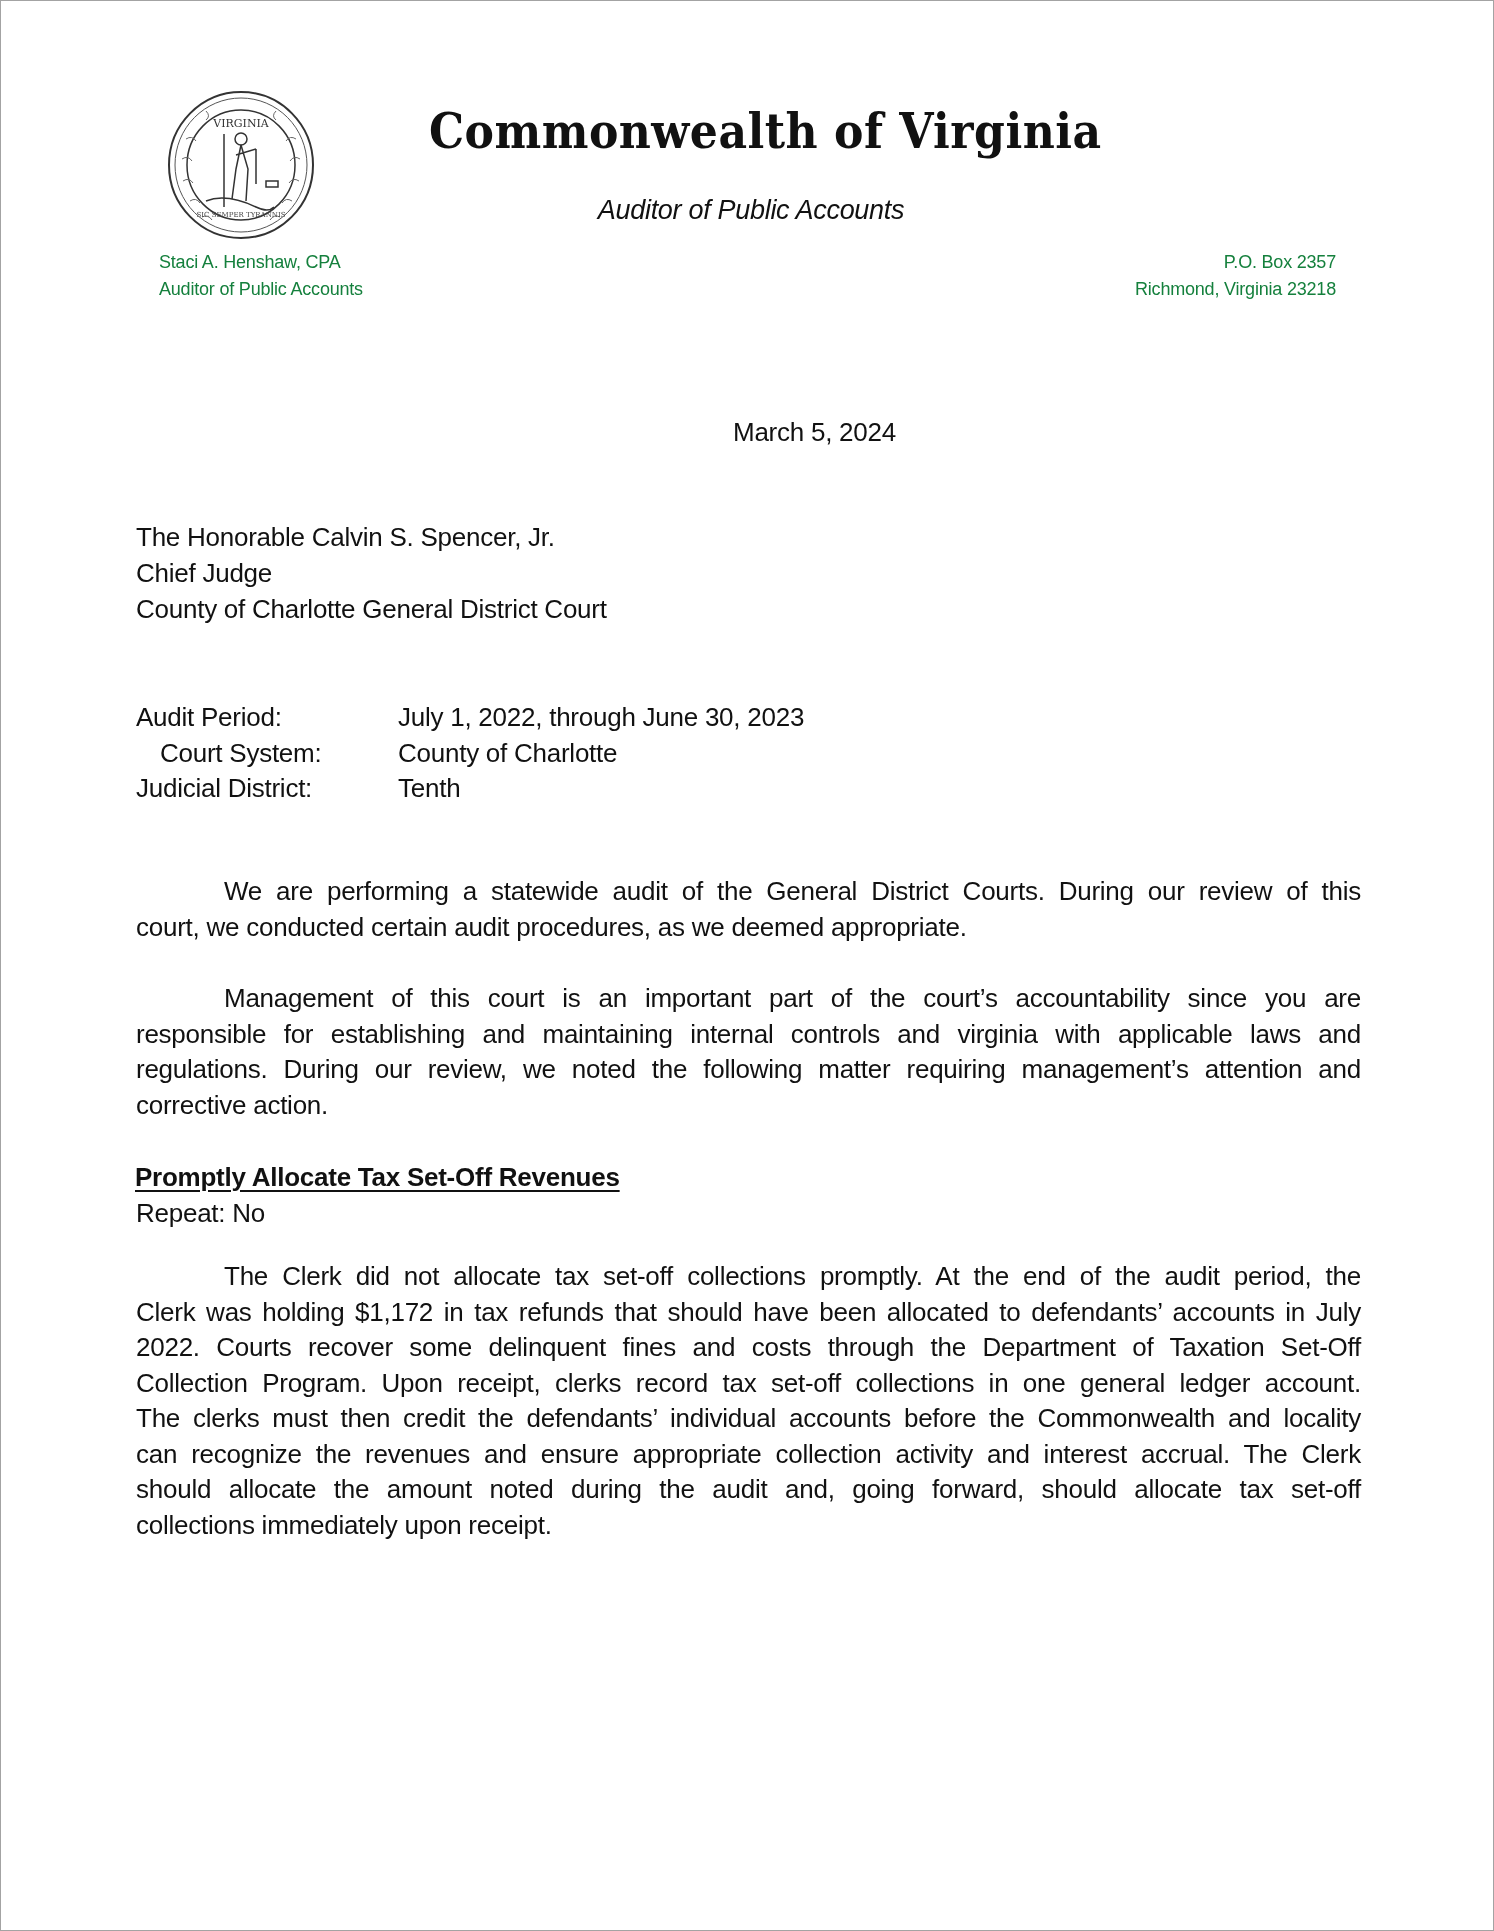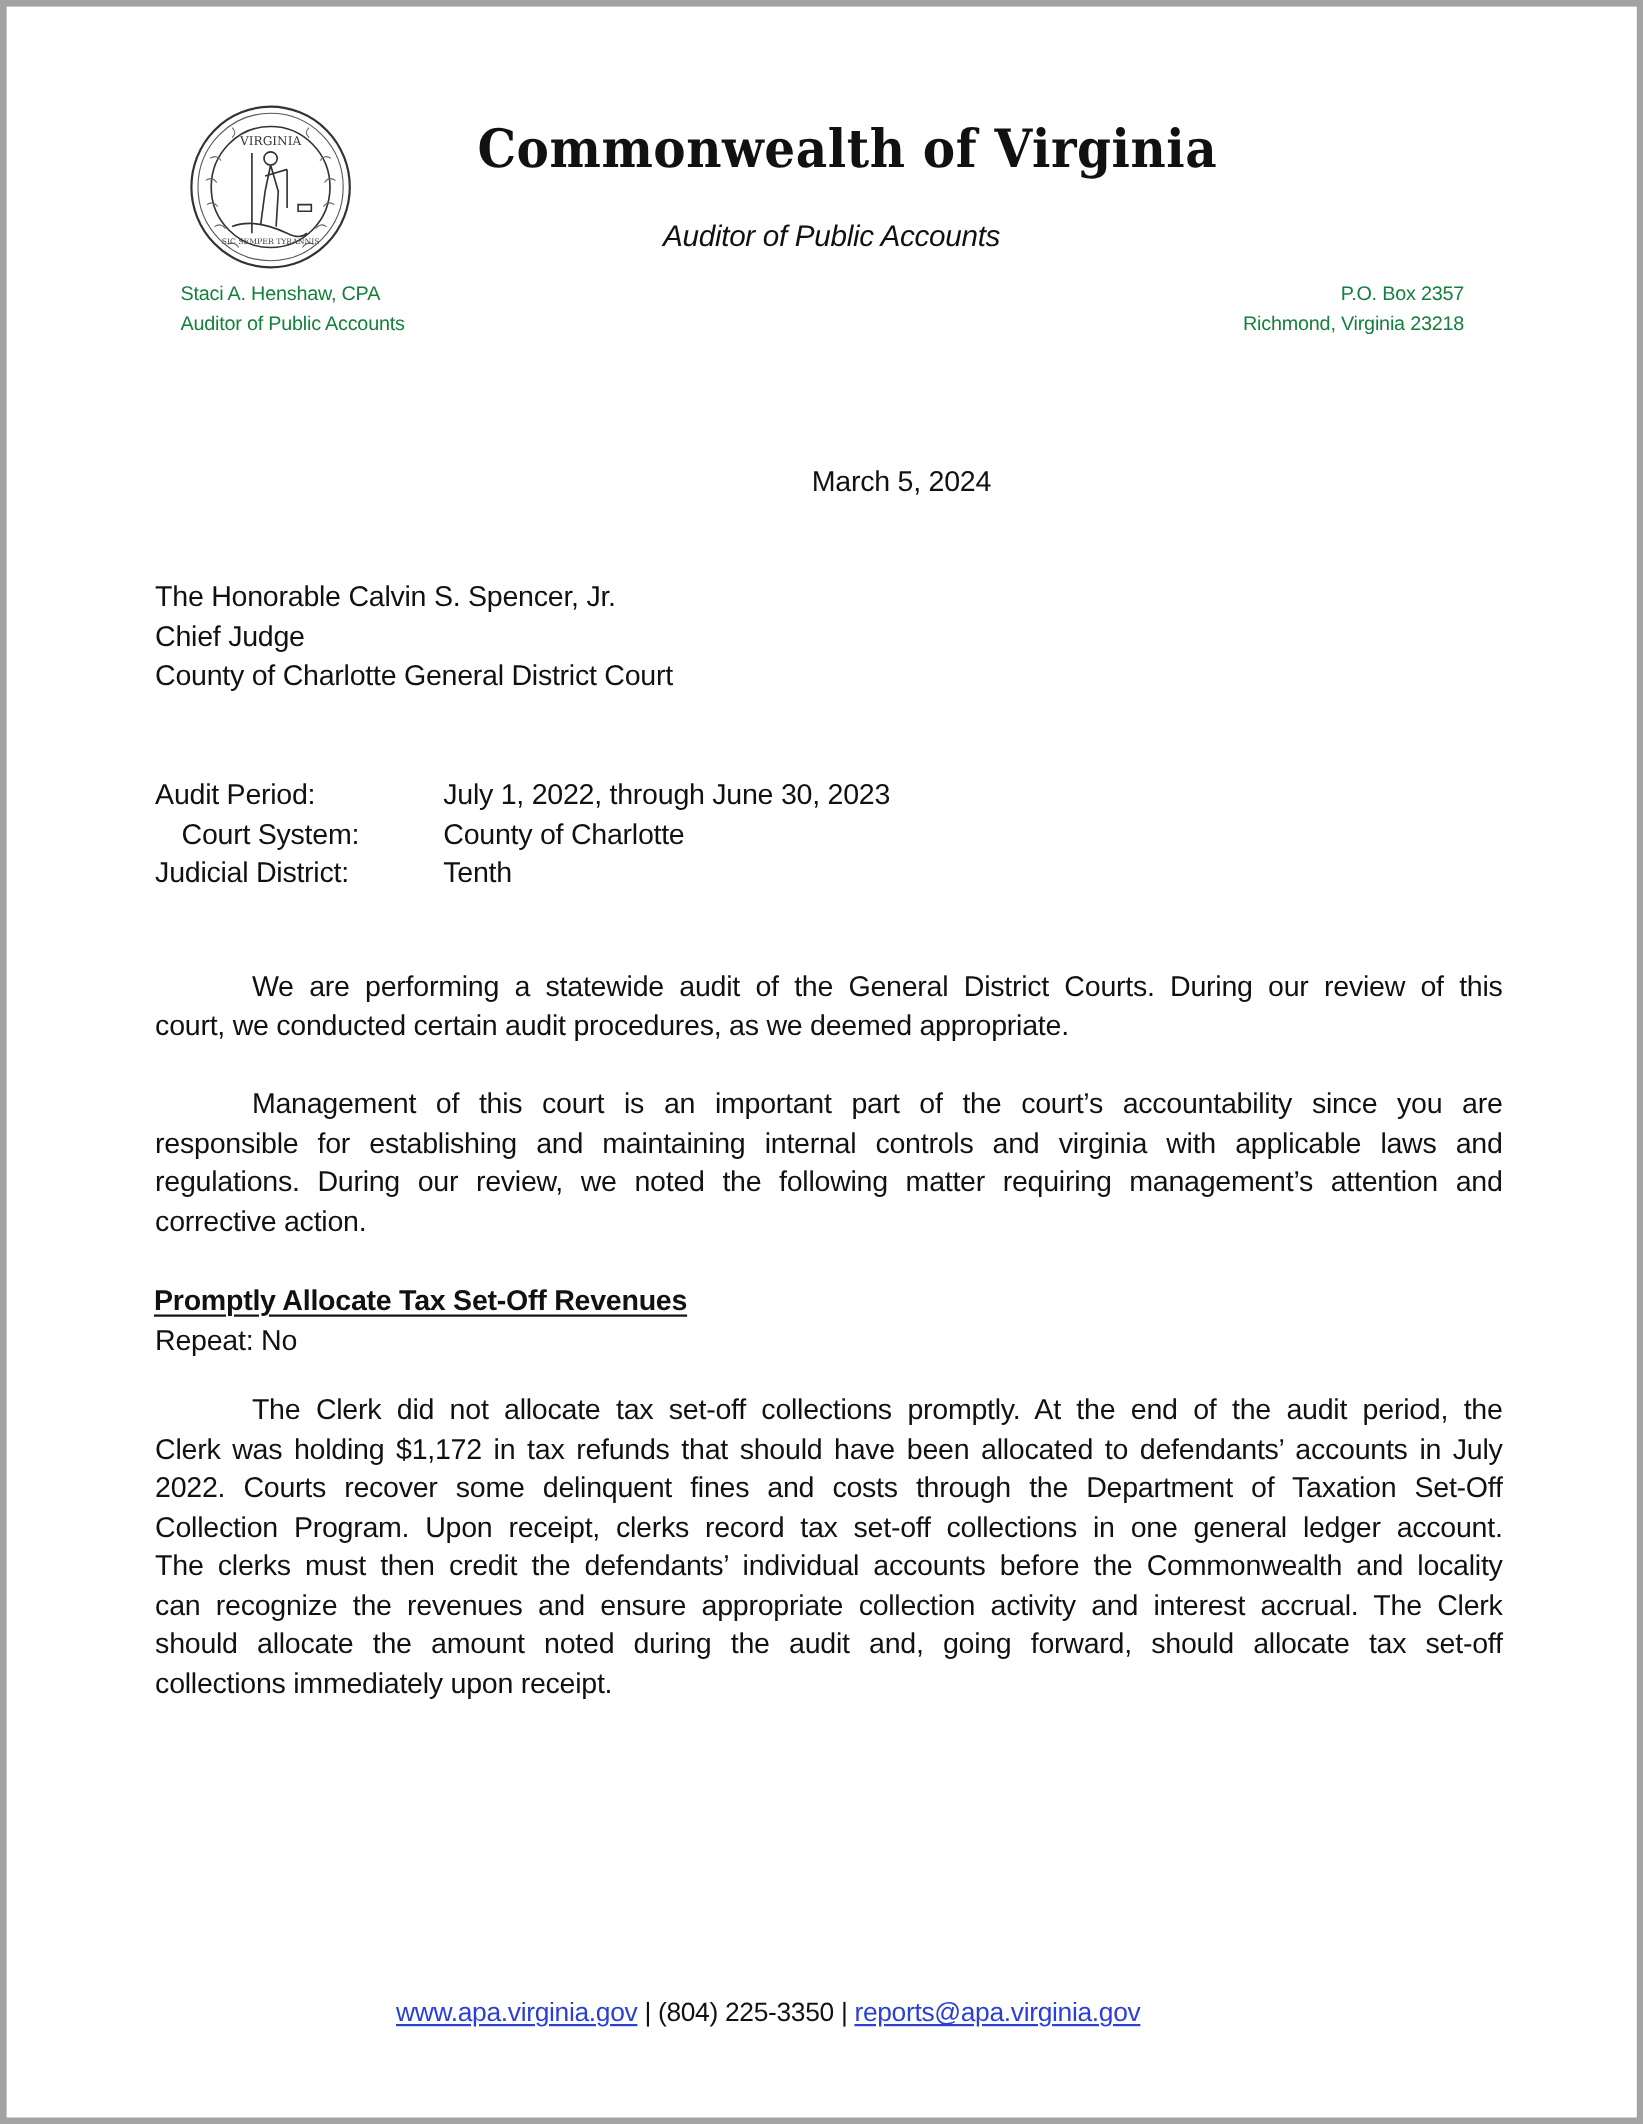--- a/index.html
+++ b/index.html
@@ -1,19 +1,19 @@
 <!DOCTYPE html>
 <html><head>
 <meta charset="utf-8">
 <style>
   html, body { margin: 0; padding: 0; background: #ffffff; }
   body { width: 1494px; height: 1931px; position: relative; overflow: hidden; }
   .page {
     position: absolute; left: 0; top: 0; width: 1494px; height: 1931px;
-    box-sizing: border-box; border: 6px solid #a3a3a3; background: #fff; text-decoration: underline;
+    box-sizing: border-box; border: 1px solid #a3a3a3; background: #fff; text-decoration: underline;
   }
   .abs { position: absolute; white-space: nowrap; color: #111; }
   .body-text { font-family: "Liberation Sans", sans-serif; font-size: 26px; letter-spacing: -0.25px; color: #111; }
   .line { position: absolute; left: 135px; width: 1225px; white-space: nowrap; line-height: 1; }
   .just { text-align: justify; text-align-last: justify; white-space: normal; word-spacing: 0; }
   .indent { left: 223px; width: 1137px; }
   .title {
     font-family: "DejaVu Serif", serif; font-weight: bold; font-size: 48px;
     letter-spacing: 0.5px; color: #111; left: 428px; top: 102px; width: 636px;
     text-align: center; transform: scaleX(0.92); transform-origin: left top;
@@ -99,21 +99,14 @@
     <div class="line body-text just indent" style="top:1262px;">The Clerk did not allocate tax set-off collections promptly.  At the end of the audit period, the</div>
     <div class="line body-text just" style="top:1298px;">Clerk was holding $1,172 in tax refunds that should have been allocated to defendants’ accounts in July</div>
     <div class="line body-text just" style="top:1333px;">2022.  Courts recover some delinquent fines and costs through the Department of Taxation Set-Off</div>
     <div class="line body-text just" style="top:1369px;">Collection Program.  Upon receipt, clerks record tax set-off collections in one general ledger account.</div>
     <div class="line body-text just" style="top:1404px;">The clerks must then credit the defendants’ individual accounts before the Commonwealth and locality</div>
     <div class="line body-text just" style="top:1440px;">can recognize the revenues and ensure appropriate collection activity and interest accrual.  The Clerk</div>
     <div class="line body-text just" style="top:1475px;">should allocate the amount noted during the audit and, going forward, should allocate tax set-off</div>
     <div class="line body-text" style="top:1511px;">collections immediately upon receipt.</div>
   </div>
 
-  <div class="abs footer">
-    <a style="color: rgb(42, 63, 214);">www.apa.virginia.gov</a>
-    <span>|</span>
-    <span>(804) 225-3350</span>
-    <span>|</span>
-    <a style="color: rgb(42, 63, 214);">reports@apa.virginia.gov</a>
-  </div>
 
 </div>
 
 </body></html>

